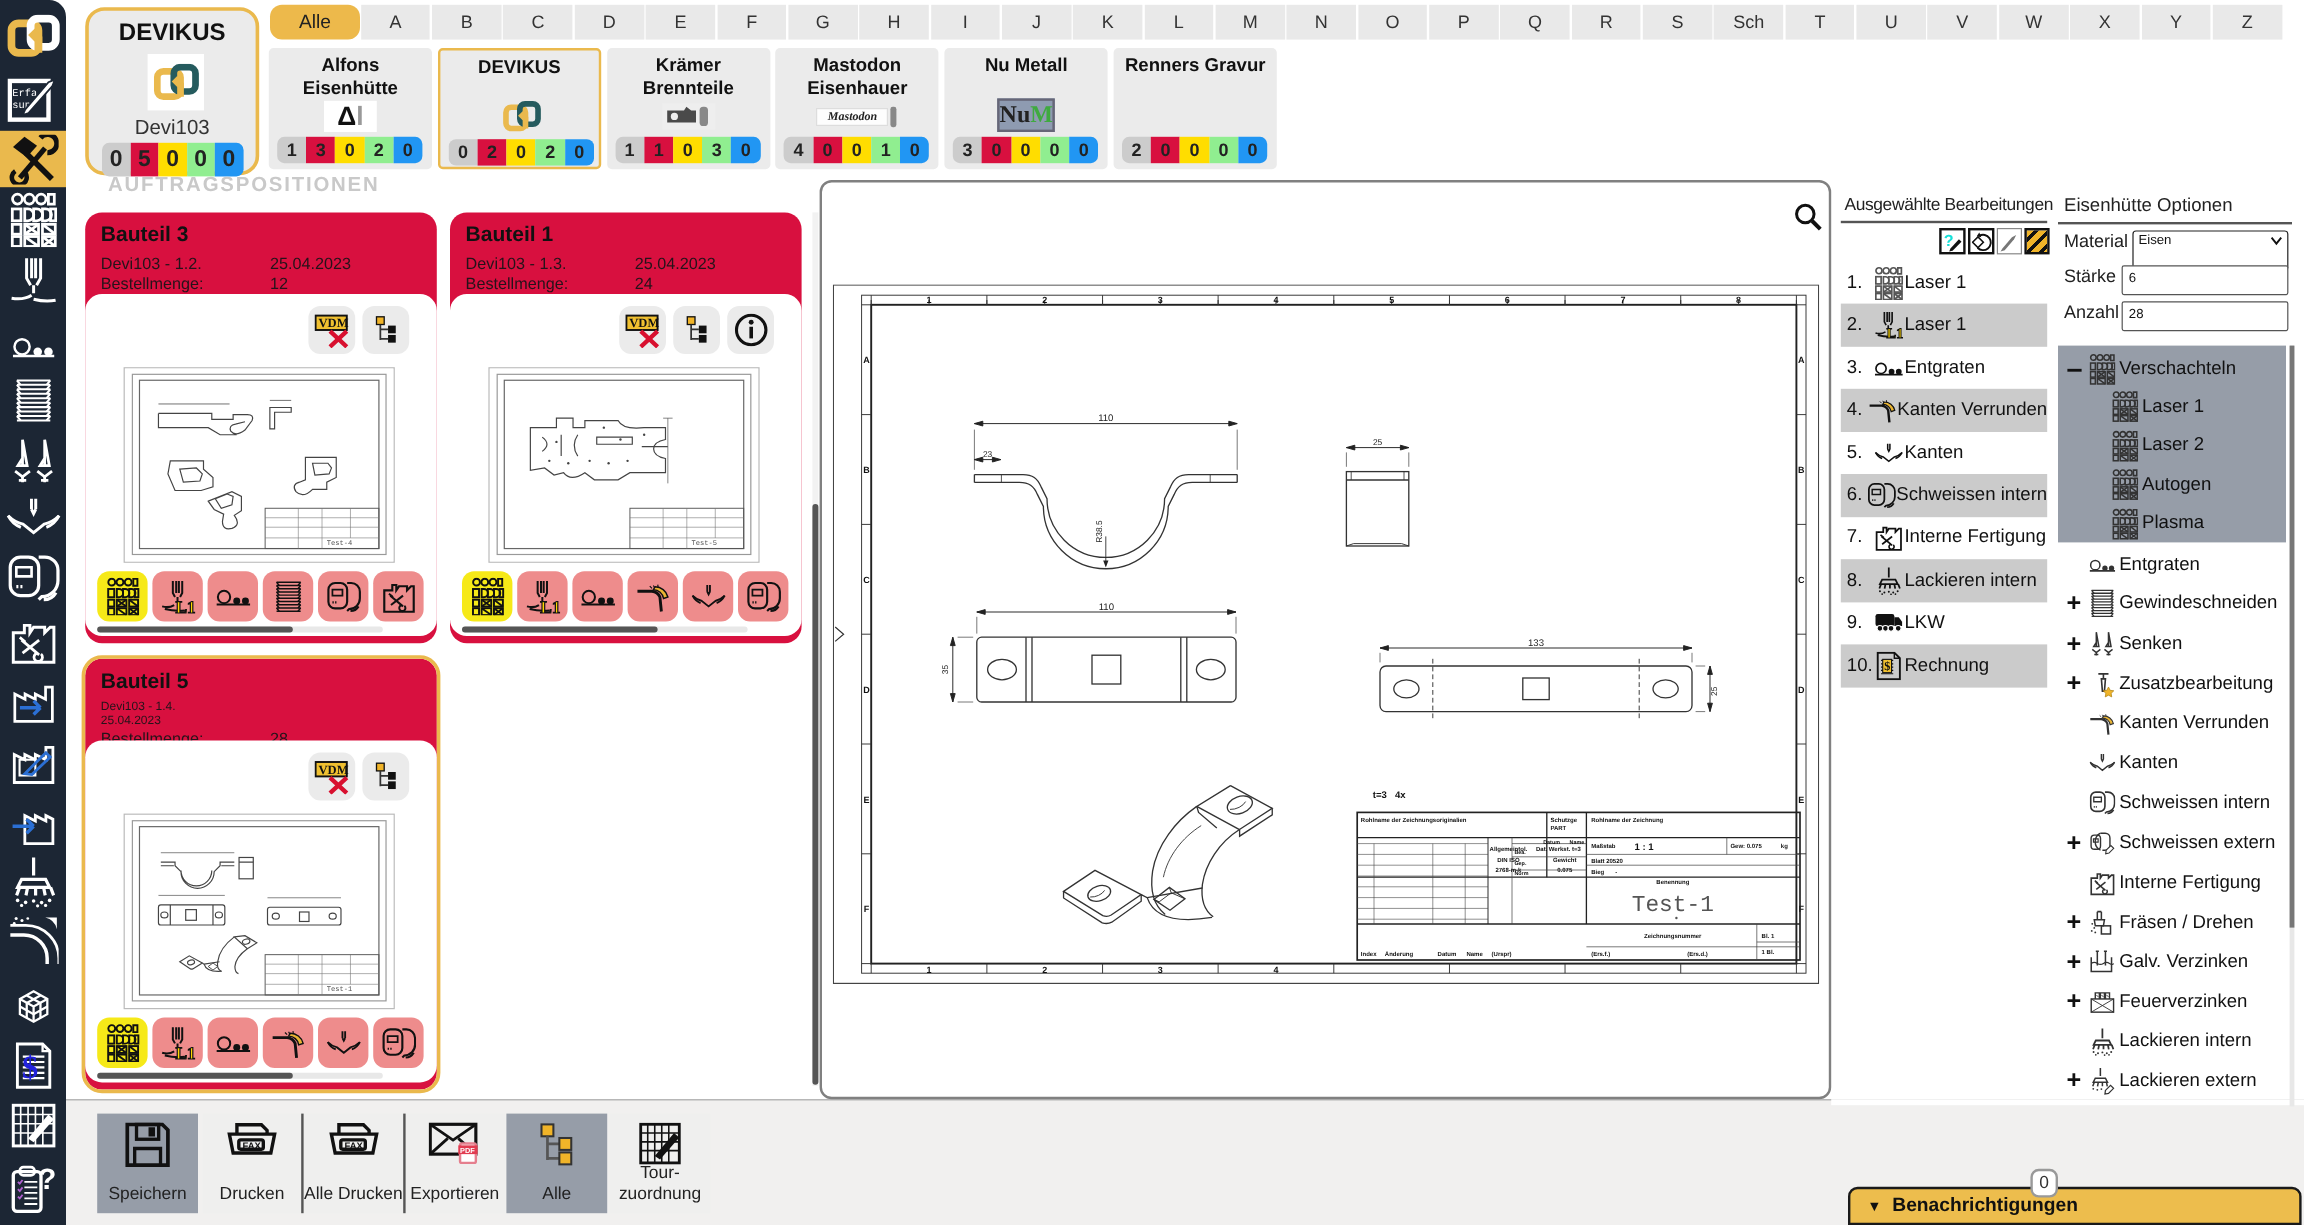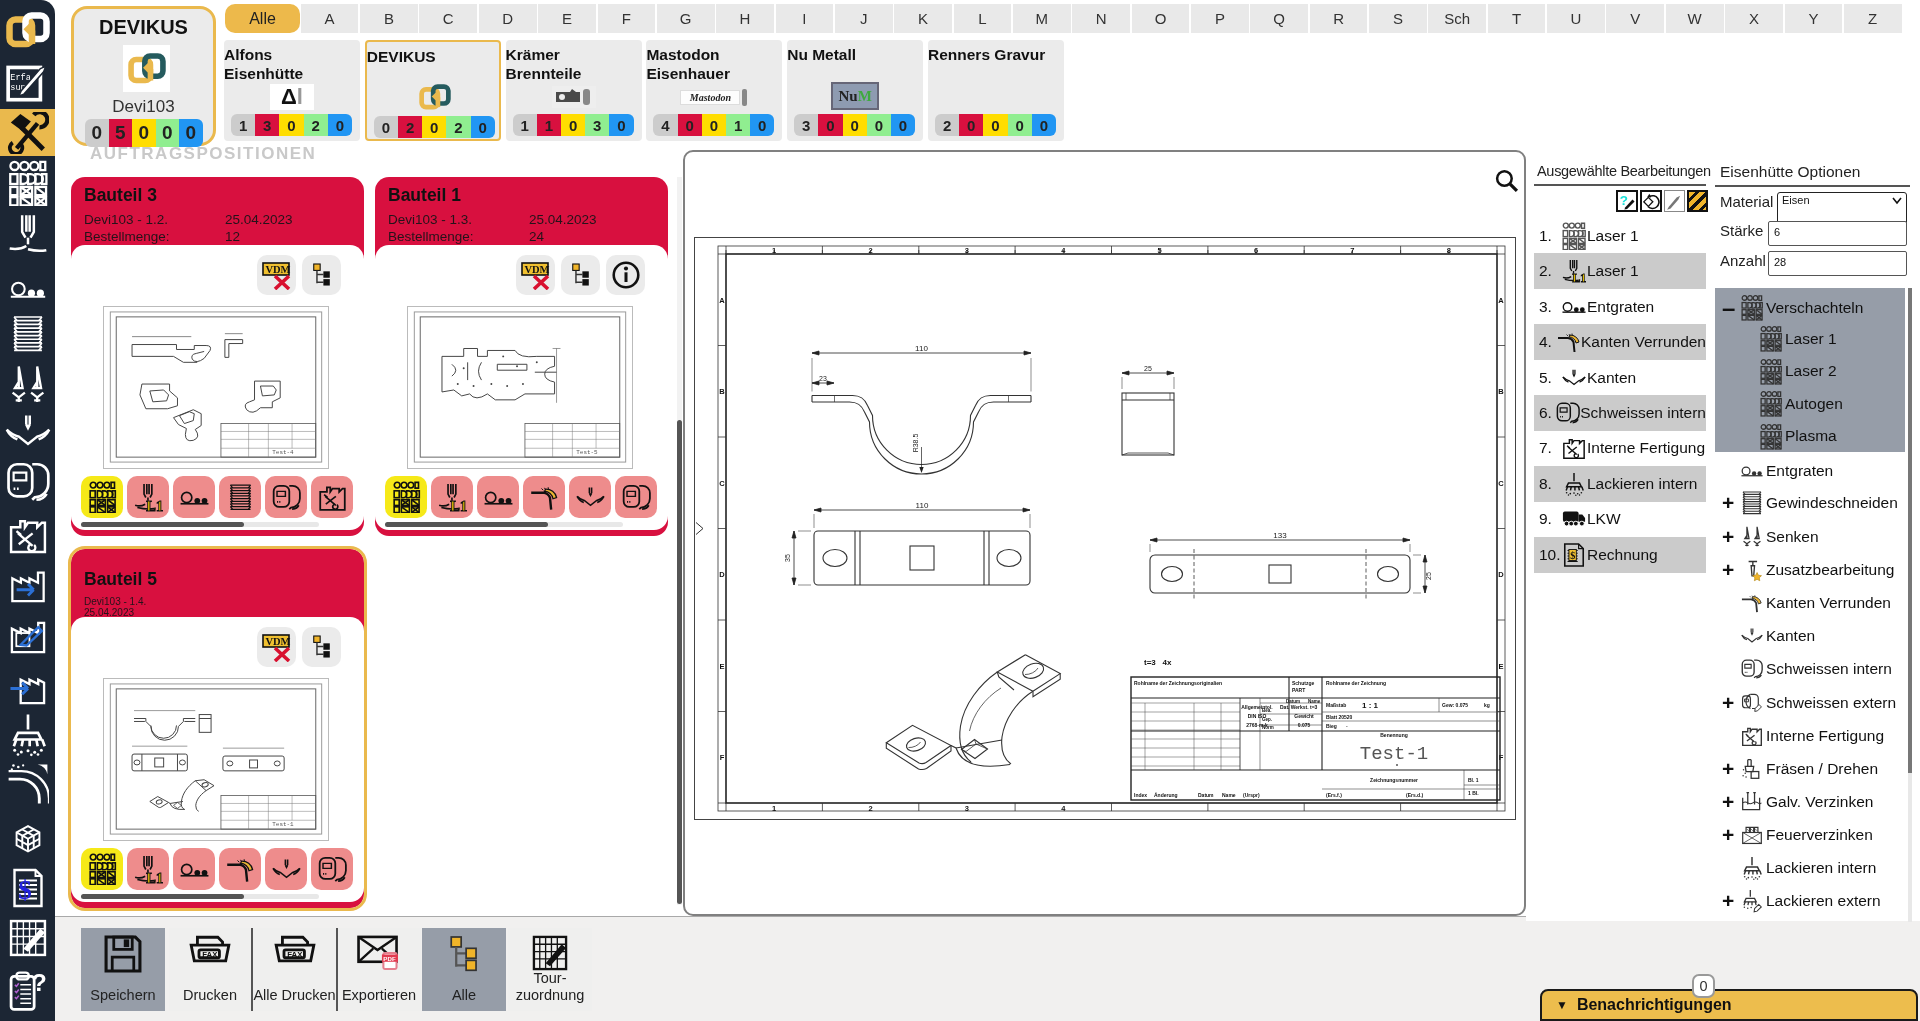--- a/index.html
+++ b/index.html
@@ -1,21 +1,21 @@
 <!DOCTYPE html>
 <html><head><meta charset="utf-8">
 <style>
 * { margin:0; padding:0; box-sizing:border-box; }
 html,body { width:1920px; height:1021px; overflow:hidden; background:#fff; font-family:"Liberation Sans", sans-serif; }
 .abs { position:absolute; }
 #stage { position:relative; width:1920px; height:1021px; }
 .tab { position:absolute; top:4px; height:29px; background:#e9e9e9; color:#333; font-size:15px; display:flex; align-items:center; justify-content:center; }
 .tab.active { background:#edb94b; border-radius:10px; font-size:16px; color:#222; }
 .ccard { position:absolute; top:40px; width:136px; height:101px; background:#ebebeb; border-radius:4px; }
-.ccard .nm { font-weight:bold; font-size:15.5px; color:#111; line-height:19px; padding-top:5px; }
+.ccard .nm { text-align:center; font-weight:bold; font-size:15.5px; color:#111; line-height:19px; padding-top:5px; }
 .badges { position:absolute; display:flex; }
 .badges div { display:flex; align-items:center; justify-content:center; font-weight:bold; color:#222; }
 .badges div:first-child { border-radius:6px 0 0 6px; }
 .badges div:last-child { border-radius:0 6px 6px 0; }
 .bg0{background:#cccccc;} .bg1{background:#d8103f;} .bg2{background:#ffdd00;} .bg3{background:#90ee90;} .bg4{background:#2196f3;}
 .bcard { position:absolute; width:293px; background:#d8103f; border-radius:14px; }
 .icbtn { position:absolute; width:42px; height:42px; border-radius:10px; background:#ee8c8c; display:flex; align-items:center; justify-content:center; }
 .icbtn.yel { background:#f6e918; }
 .tbtn { position:absolute; width:39px; height:40px; border-radius:10px; background:#ebebeb; display:flex; align-items:center; justify-content:center; }
 .lrow { position:absolute; left:1534px; width:172px; height:36px; display:flex; align-items:center; font-size:15.5px; color:#111; white-space:nowrap; overflow:hidden; }
@@ -569,21 +569,21 @@
 <div class="badges" style="left:7px; top:74px;">
         <div class="bg0" style="width:24.2px;height:22px;font-size:15px;">4</div>
         <div class="bg1" style="width:24.2px;height:22px;font-size:15px;">0</div>
         <div class="bg2" style="width:24.2px;height:22px;font-size:15px;">0</div>
         <div class="bg3" style="width:24.2px;height:22px;font-size:15px;">1</div>
         <div class="bg4" style="width:24.2px;height:22px;font-size:15px;">0</div>
       </div>
 </div>
 <div class="ccard" style="left:787.2px;">
 <div class="nm">Nu Metall</div>
-<div style="position:absolute;left:44px;top:42px;width:48px;height:28px;background:#8e9bb1;border:2px solid #667;display:flex;align-items:center;justify-content:center;font-family:'Liberation Serif';font-weight:bold;font-size:15px;">
+<div style="position:absolute;left:44px;top:42px;width:48px;height:28px;background:#8e9bb1;border:2px solid #667;display:flex;align-items:center;justify-content:center;font-family:'Liberation Serif';font-weight:bold;font-size:20px;">
         <span style="color:#222;">Nu</span>
         <span style="color:#3faa3f;">M</span>
       </div>
 <div class="badges" style="left:7px; top:74px;">
         <div class="bg0" style="width:24.2px;height:22px;font-size:15px;">3</div>
         <div class="bg1" style="width:24.2px;height:22px;font-size:15px;">0</div>
         <div class="bg2" style="width:24.2px;height:22px;font-size:15px;">0</div>
         <div class="bg3" style="width:24.2px;height:22px;font-size:15px;">0</div>
         <div class="bg4" style="width:24.2px;height:22px;font-size:15px;">0</div>
       </div>
@@ -760,21 +760,21 @@
         <div class="icbtn" style="left:240px; top:231px;">
           <svg width="29" height="29" style="color:#111;">
             <use href="#mask"></use>
           </svg>
         </div>
         <div style="position:absolute; left:10px; top:277px; width:238px; height:5px; background:#e8e8e8; border-radius:3px;"></div>
         <div style="position:absolute; left:10px; top:277px; width:163px; height:5px; background:#555; border-radius:3px;"></div>
       </div>
     </div>
 <div class="bcard" style="left:71px; top:549px; height:359px; outline:3.5px solid #eab94d; outline-offset:0px;">
-      <div style="color:#25131a; padding:8px 13px 0 13px;margin-top:12px;">
+      <div style="color:#25131a; padding:8px 13px 0 13px;">
         <div style="font-weight:bold; font-size:17.5px; color:#111;">Bauteil 5</div>
         <div style="font-size:10px; margin-top:6px; display:flex;flex-direction:column;">
           <span style="width:141px;">Devi103 - 1.4.</span>
           <span>25.04.2023</span>
         </div>
         <div style="font-size:13.5px; margin-top:2px; display:flex;">
           <span style="width:141px;">Bestellmenge:</span>
           <span>28</span>
         </div>
       </div>

